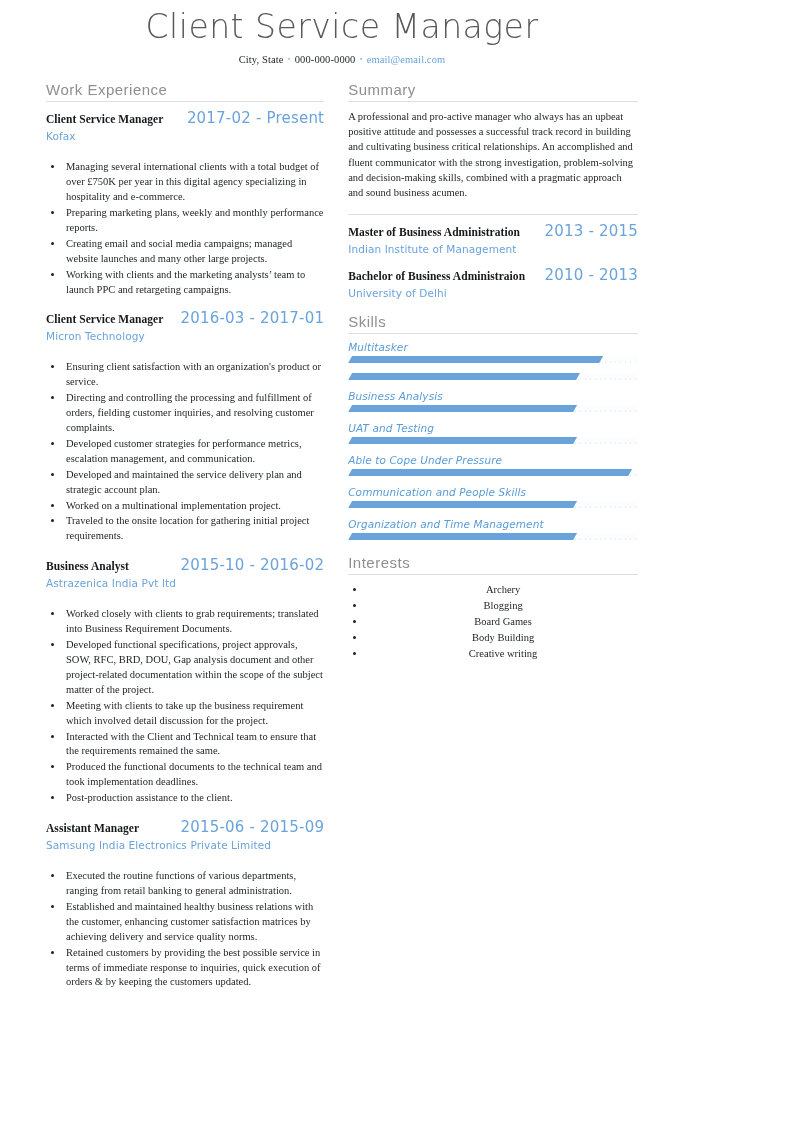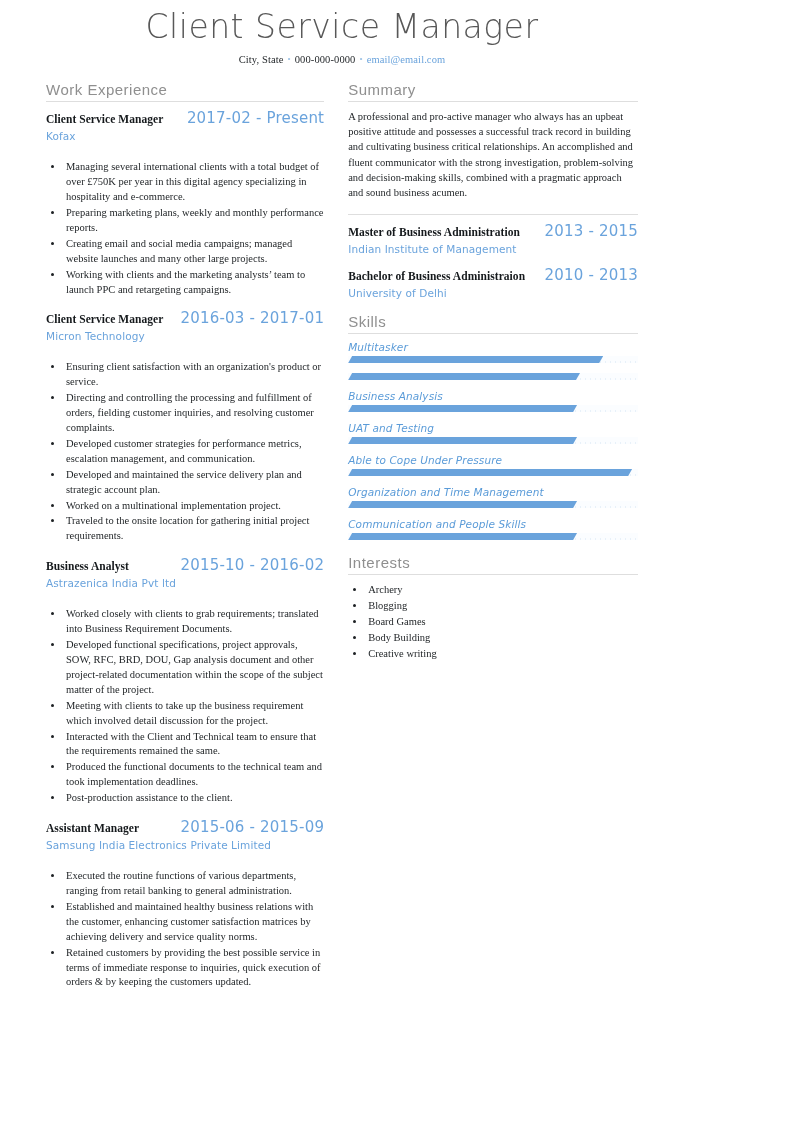--- a/index.html
+++ b/index.html
@@ -183,20 +183,21 @@
     margin: 2px 0 0 0;
     padding-left: 18px;
     list-style: disc;
   }
   .interests-list li {
     font-family: "Liberation Serif", serif;
     font-size: 10.5px;
     line-height: 1.52;
     color: #1d2124;
     padding-left: 2px;
+    text-align: center;
   }
 </style>
 </head>
 <body>
 
 <div class="page">
 
   <div class="header">
     <div class="doc-title">Client Service Manager</div>
     <div class="contact-line">
@@ -325,27 +326,27 @@
                 <div class="skill-fill" style="width: 79%;"></div>
               </div>
             </div>
             <div class="skill">
               <div class="skill-label">Able to Cope Under Pressure</div>
               <div class="skill-track">
                 <div class="skill-fill" style="width: 98%;"></div>
               </div>
             </div>
             <div class="skill">
+              <div class="skill-label">Communication and People Skills</div>
+              <div class="skill-track">
+                <div class="skill-fill" style="width: 79%;"></div>
+              </div>
+            </div>
+            <div class="skill">
               <div class="skill-label">Organization and Time Management</div>
-              <div class="skill-track">
-                <div class="skill-fill" style="width: 79%;"></div>
-              </div>
-            </div>
-            <div class="skill">
-              <div class="skill-label">Communication and People Skills</div>
               <div class="skill-track">
                 <div class="skill-fill" style="width: 79%;"></div>
               </div>
             </div>
           </div>
       </div>
 
       <div class="section">
         <div class="section-title">Interests</div>
         <hr class="section-rule">

